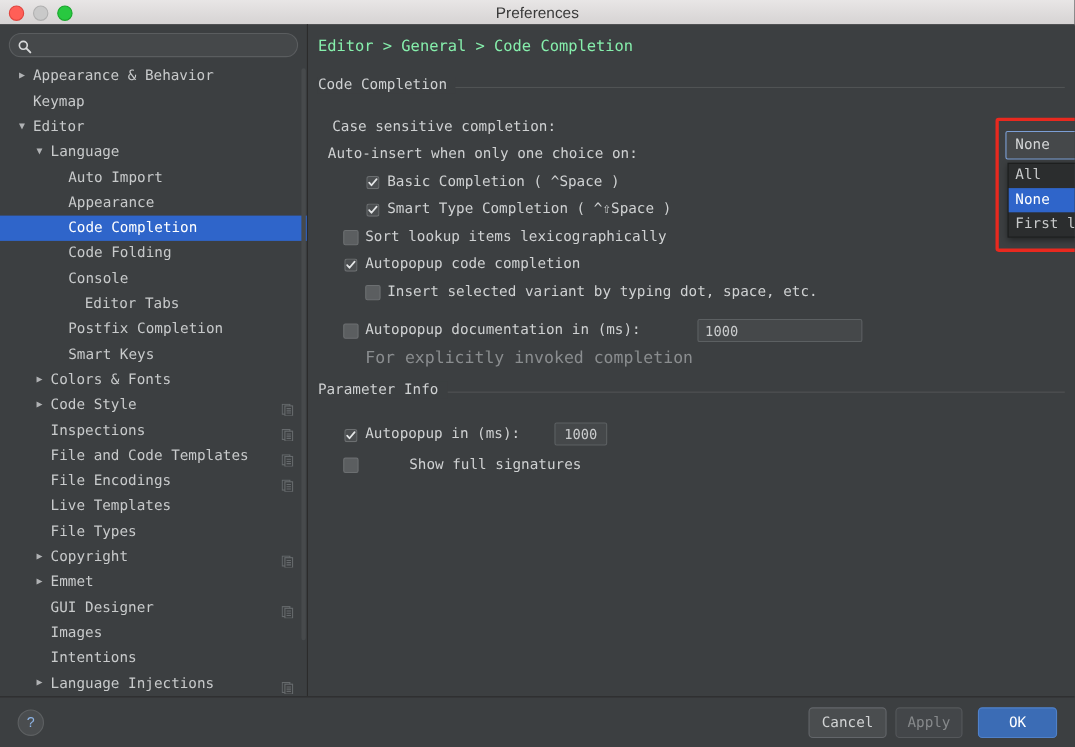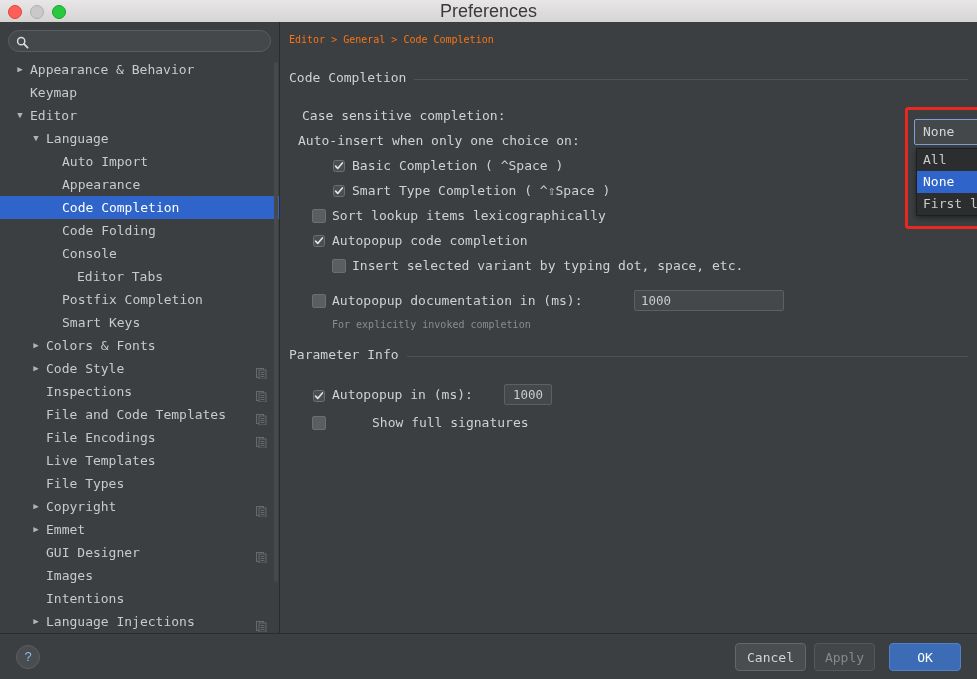--- a/index.html
+++ b/index.html
@@ -17,21 +17,21 @@
     background:linear-gradient(to bottom,#e8e6e6 0%,#d6d3d3 100%);
     border-bottom:1px solid #b4b0b0;
   }
   .traffic{position:absolute;left:8px;top:5px;display:flex;gap:8px;}
   .dot{width:12px;height:12px;border-radius:50%;}
   .dot.red{background:#ff5f57;border:1px solid #e0443e;}
   .dot.yellow{background:#c9c9c9;border:1px solid #b0b0b0;}
   .dot.green{background:#28c840;border:1px solid #18a62b;}
   .title-text{
     position:absolute;left:0;top:0;width:977px;height:36px;line-height:22px;
-    text-align:center;font-size:18px;color:#3a3a3a;
+    text-align:center;font-size:14px;color:#3a3a3a;
     font-family:"Liberation Sans",sans-serif;
   }
 
   
   .content{position:absolute;left:0;top:22px;width:977px;height:611px;}
 
   
   .sidebar{
     position:absolute;left:0;top:0;width:279px;height:611px;
     background:#3c3f41;border-right:1px solid #2b2b2b;overflow:hidden;
@@ -62,39 +62,39 @@
   .tlabel{position:absolute;top:0;}
   .cfg-icon{
     position:absolute;right:12px;top:6px;width:11px;height:11px;opacity:.45;
   }
 
   
   .main{
     position:absolute;left:280px;top:0;width:697px;height:611px;background:#3c3f41;
   }
   .breadcrumb{
-    position:absolute;left:9px;top:12px;font-size:10px;color:#f97316;
+    position:absolute;left:9px;top:12px;font-size:14px;color:#86efac;
     white-space:nowrap;
   }
   .section{position:absolute;left:0;}
   .sec-head{position:relative;height:18px;}
   .sec-title{
     position:absolute;left:9px;top:0;font-size:13px;color:#cfd1d2;
     background:#3c3f41;padding-right:8px;z-index:2;white-space:nowrap;
   }
   .sec-rule{
     position:absolute;left:9px;top:9px;right:9px;height:1px;background:#505354;z-index:1;
   }
 
   .row{position:relative;height:25px;white-space:nowrap;}
   .lbl{
     position:absolute;top:0;line-height:25px;font-size:13px;color:#cfd1d2;
     white-space:nowrap;
   }
-  .lbl.dim{color:#8a8d8f;font-size:10px;}
+  .lbl.dim{color:#8a8d8f;font-size:15px;}
 
   .cb{
     position:absolute;top:6px;width:12px;height:12px;
     border-radius:2px;background:#5b5e60;border:1px solid #6c6f71;
   }
   .cb.checked{background:transparent;border-color:transparent;}
   .cb.checked svg{display:block;}
   .cb svg{display:none;}
 
   .tfield{

